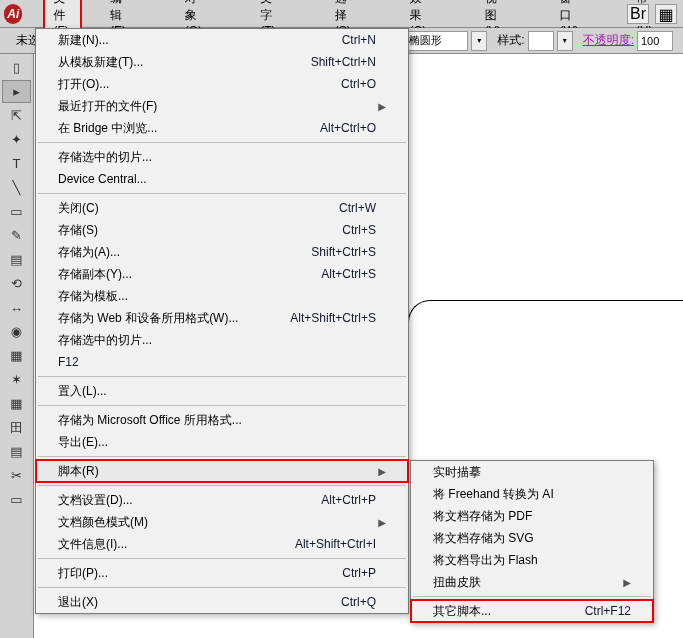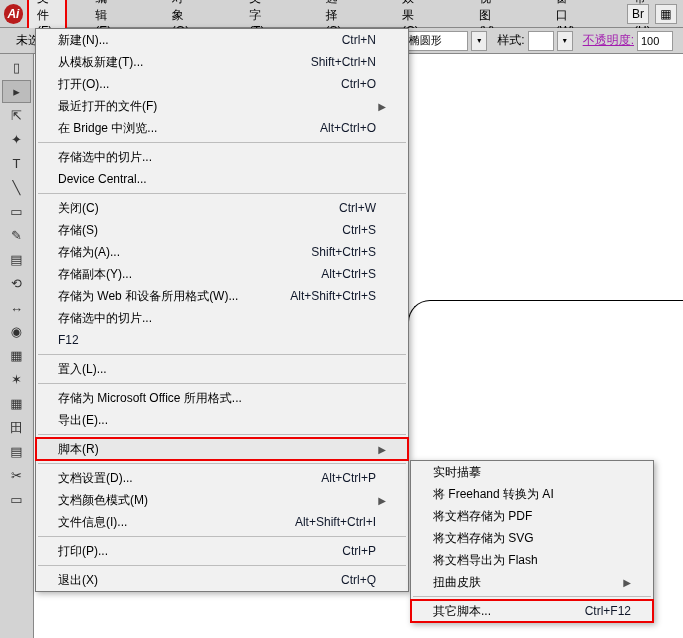--- a/index.html
+++ b/index.html
@@ -1,21 +1,21 @@
 <!DOCTYPE html>
 <html><head>
 <meta charset="utf-8">
 <style>
   body { margin:0; font-family:"Microsoft YaHei","SimSun",Arial,sans-serif; font-size:12px; background:#fff; color:#000; width:683px; height:638px; overflow:hidden; position:relative; }
   .topbar { position:absolute; left:0; right:0; top:0; height:28px; background:#d3d3d3; border-bottom:1px solid #888; display:flex; align-items:center; padding-left:4px; box-sizing:border-box; }
-  .ai-logo { width:24px; height:20px; background:#b91c1c; color:#fff; display:flex; align-items:center; justify-content:center; font-weight:bold; font-size:12px; border-radius:10px; margin-right:4px; font-style:italic; }
+  .ai-logo { width:24px; height:20px; background:#b91c1c; color:#fff; display:flex; align-items:center; justify-content:center; font-weight:bold; font-size:12px; border-radius:10px; margin-right:21px; font-style:italic; }
   .menu-item { padding:3px 28px; cursor:default; }
   .menu-item.open { border:2px solid #e00; padding:1px 8px; background:#e8e8e8; }
   .top-right { position:absolute; right:6px; top:4px; display:flex; gap:6px; align-items:center; }
-  .tiny-btn { width:20px; height:18px; border:1px solid #999; background:#eee; display:flex; align-items:center; justify-content:center; font-size:12px; }
+  .tiny-btn { width:20px; height:18px; border:1px solid #999; background:#eee; display:flex; align-items:center; justify-content:center; font-size:16px; }
   .strokebar { position:absolute; left:0; right:0; top:28px; height:26px; background:#d3d3d3; border-bottom:1px solid #888; display:flex; align-items:center; padding-left:16px; box-sizing:border-box; }
   .spacer { flex:1 }
   .field { display:flex; align-items:center; gap:3px; margin-right:10px; }
   .input { height:18px; border:1px solid #999; background:#fff; padding:0 3px; font-size:11px; display:flex; align-items:center; }
   .dropbtn { width:14px; height:18px; border:1px solid #999; background:#eee; display:flex; align-items:center; justify-content:center; font-size:8px; }
   .opacity-label { color:#a21caf; text-decoration:underline; }
   .toolbar { position:absolute; left:0; top:54px; width:33px; bottom:0; background:#d3d3d3; border-right:1px solid #888; display:flex; flex-direction:column; align-items:center; padding-top:2px; gap:1px; }
   .tool { width:27px; height:21px; border:1px solid transparent; display:flex; align-items:center; justify-content:center; font-size:13px; color:#333; }
   .tool.sel { background:#bcbcbc; border-color:#888; }
   .dropdown { position:absolute; left:35px; top:28px; width:372px; background:#f1f1f1; border:1px solid #7a7a7a; box-shadow:2px 2px 6px rgba(0,0,0,.3); }
@@ -143,20 +143,24 @@
       <span class="lbl">存储为(A)...</span>
       <span class="sc">Shift+Ctrl+S</span>
       <span class="arrow"></span>
     </div>
     <div class="di">
       <span class="lbl">存储副本(Y)...</span>
       <span class="sc">Alt+Ctrl+S</span>
       <span class="arrow"></span>
     </div>
     <div class="di">
+      <span class="lbl">存储为模板...</span>
+      <span class="arrow"></span>
+    </div>
+    <div class="di">
       <span class="lbl">存储为 Web 和设备所用格式(W)...</span>
       <span class="sc">Alt+Shift+Ctrl+S</span>
       <span class="arrow"></span>
     </div>
     <div class="di">
       <span class="lbl">存储选中的切片...</span>
       <span class="arrow"></span>
     </div>
     <div class="di">
       <span class="sc">F12</span>

